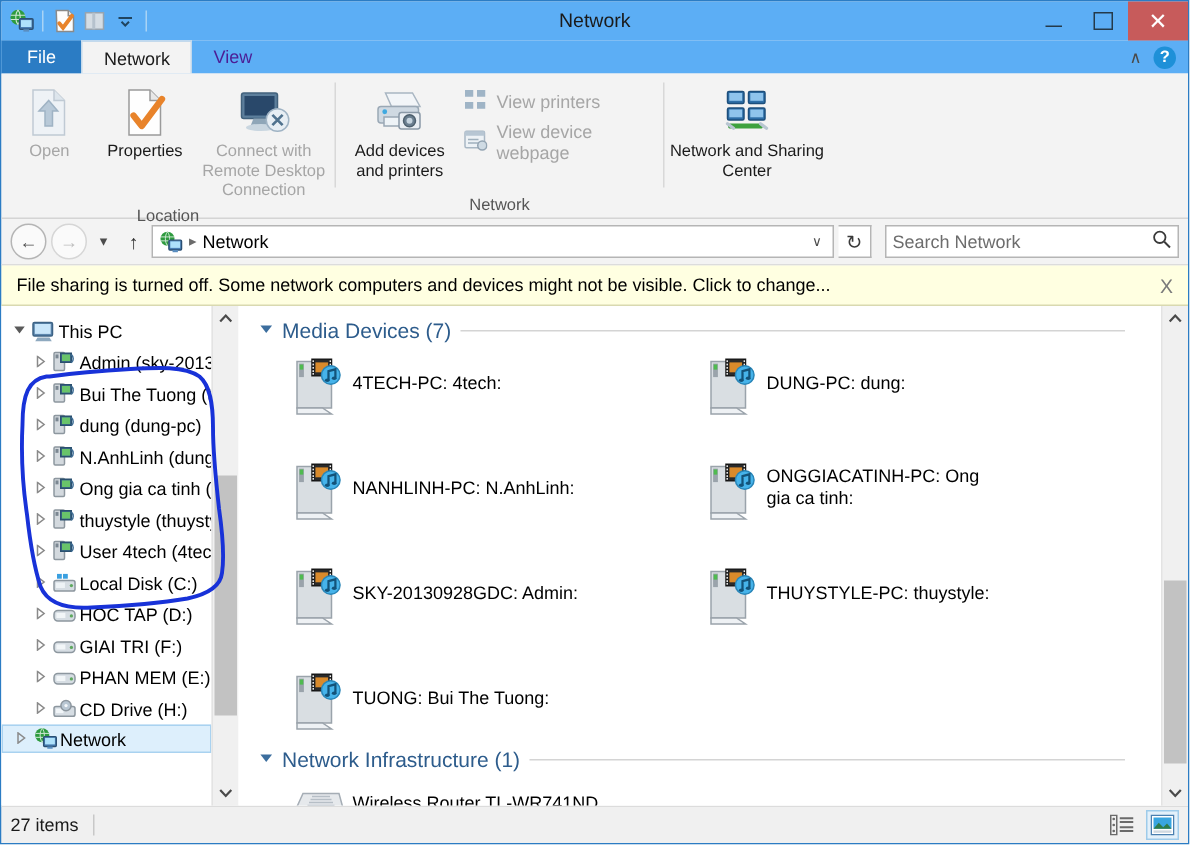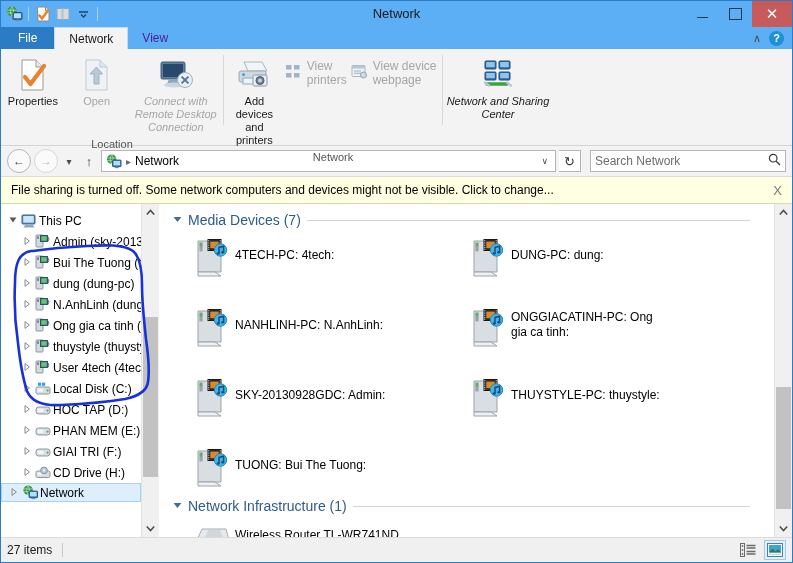--- a/index.html
+++ b/index.html
@@ -82,24 +82,24 @@
   .rgroup-label {
     text-align: center; font-size: 11px; color: #555;
     height: 16px; line-height: 16px;
   }
   .rgroup-div { width: 1px; background: #d8d8d8; margin: 6px 0 20px 0; }
   .bigbtn {
     width: 74px; display: flex; flex-direction: column; align-items: center;
     padding: 2px 2px; font-size: 11px; color: #1a1a1a; text-align: center;
     line-height: 13px;
   }
-  .bigbtn.wide { width: 112px; font-style: italic; }
+  .bigbtn.wide { width: 112px; }
   .bigbtn.disabled { color: #a6a6a6; }
   .bigbtn .ic { height: 36px; display: flex; align-items: center; justify-content: center; margin-bottom: 2px; }
-  .smallbtns { display: flex; gap: 4px; padding-top: 4px; }
+  .smallbtns { display: flex; flex-direction: column; gap: 4px; padding-top: 4px; }
   .smallbtn { display: flex; align-items: center; gap: 6px; font-size: 12px; color: #a6a6a6; }
 
   
   .addrbar {
     height: 30px; background: #f3f3f3;
     display: flex; align-items: center; gap: 3px;
     padding: 0 6px; flex: 0 0 auto;
     border-bottom: 1px solid #dcdcdc;
   }
   .navbtn {
@@ -256,39 +256,39 @@
     <div class="tab-right">
       <span class="chev-up">∧</span>
       <span class="help-ico">?</span>
     </div>
   </div>
 
   <div class="ribbon">
 
     <div class="rgroup" style="width:222px;">
       <div class="rgroup-body">
+        <div class="bigbtn disabled">
+          <div class="ic">
+            <svg width="28" height="34" viewBox="0 0 28 34">
+              <path d="M3 2h14l7 7v23H3z" fill="#eef2f6" stroke="#c0cad4"></path>
+              <path d="M17 2v7h7" fill="#dde5ec" stroke="#c0cad4"></path>
+              <path d="M13.5 9l6 7h-3.5v10h-5V16H7z" fill="#b8c9d8" stroke="#9fb3c4"></path>
+            </svg>
+          </div>
+          <span>Open</span>
+        </div>
         <div class="bigbtn">
           <div class="ic">
             <svg width="30" height="34" viewBox="0 0 30 34">
               <path d="M4 2h14l7 7v23H4z" fill="#fefefe" stroke="#9a9a9a"></path>
               <path d="M18 2v7h7" fill="#e8e8e8" stroke="#9a9a9a"></path>
               <path d="M7 19l5.5 7L26 8" stroke="#e8832a" stroke-width="4.2" fill="none" stroke-linecap="round" stroke-linejoin="round"></path>
             </svg>
           </div>
           <span>Properties</span>
-        </div>
-        <div class="bigbtn disabled">
-          <div class="ic">
-            <svg width="28" height="34" viewBox="0 0 28 34">
-              <path d="M3 2h14l7 7v23H3z" fill="#eef2f6" stroke="#c0cad4"></path>
-              <path d="M17 2v7h7" fill="#dde5ec" stroke="#c0cad4"></path>
-              <path d="M13.5 9l6 7h-3.5v10h-5V16H7z" fill="#b8c9d8" stroke="#9fb3c4"></path>
-            </svg>
-          </div>
-          <span>Open</span>
         </div>
         <div class="bigbtn wide disabled">
           <div class="ic">
             <svg width="38" height="34" viewBox="0 0 38 34">
               <rect x="4" y="4" width="24" height="17" rx="1.5" fill="#5d7f9c" stroke="#41617c"></rect>
               <rect x="6" y="6" width="20" height="13" fill="#29486a"></rect>
               <path d="M12 21h8l2 5H10z" fill="#8fa6b8"></path>
               <ellipse cx="17" cy="27" rx="10" ry="2.4" fill="#c9d6e0"></ellipse>
               <circle cx="28" cy="22" r="7.5" fill="#e7eef4" stroke="#9fb3c4"></circle>
               <path d="M24.6 18.6l6.8 6.8M31.4 18.6l-6.8 6.8" stroke="#50728e" stroke-width="1.8"></path>
@@ -559,34 +559,34 @@
           <span class="tri"><svg width="8" height="8" viewBox="0 0 8 8">
               <path d="M2 0.6v6.8L6.4 4z" fill="none" stroke="#8a8a8a" stroke-width="1"></path>
             </svg></span>
           <span class="titem-ic">
             <svg width="16" height="12" viewBox="0 0 16 12">
               <rect x="1" y="3" width="14" height="7" rx="2.6" fill="#d6dde3" stroke="#8d979f"></rect>
               <rect x="2.6" y="4.6" width="6" height="3.4" fill="#f2f6f8"></rect>
               <circle cx="12.6" cy="6.6" r="1.1" fill="#5fa85f"></circle>
             </svg>
           </span>
-          <span class="titem-lbl">PHAN MEM (E:)</span>
+          <span class="titem-lbl">GIAI TRI (F:)</span>
         </div>
         <div class="tree-item lvl1">
           <span class="tri"><svg width="8" height="8" viewBox="0 0 8 8">
               <path d="M2 0.6v6.8L6.4 4z" fill="none" stroke="#8a8a8a" stroke-width="1"></path>
             </svg></span>
           <span class="titem-ic">
             <svg width="16" height="12" viewBox="0 0 16 12">
               <rect x="1" y="3" width="14" height="7" rx="2.6" fill="#d6dde3" stroke="#8d979f"></rect>
               <rect x="2.6" y="4.6" width="6" height="3.4" fill="#f2f6f8"></rect>
               <circle cx="12.6" cy="6.6" r="1.1" fill="#5fa85f"></circle>
             </svg>
           </span>
-          <span class="titem-lbl">GIAI TRI (F:)</span>
+          <span class="titem-lbl">PHAN MEM (E:)</span>
         </div>
         <div class="tree-item lvl1">
           <span class="tri"><svg width="8" height="8" viewBox="0 0 8 8">
               <path d="M2 0.6v6.8L6.4 4z" fill="none" stroke="#8a8a8a" stroke-width="1"></path>
             </svg></span>
           <span class="titem-ic">
             <svg width="16" height="13" viewBox="0 0 16 13">
               <rect x="1" y="5" width="14" height="6.5" rx="1.4" fill="#d6dde3" stroke="#8d979f"></rect>
               <rect x="2.3" y="6.4" width="5" height="3" fill="#f1f5f8"></rect>
               <circle cx="9" cy="4.4" r="3.4" fill="#b9c7d3" stroke="#8d979f"></circle>

